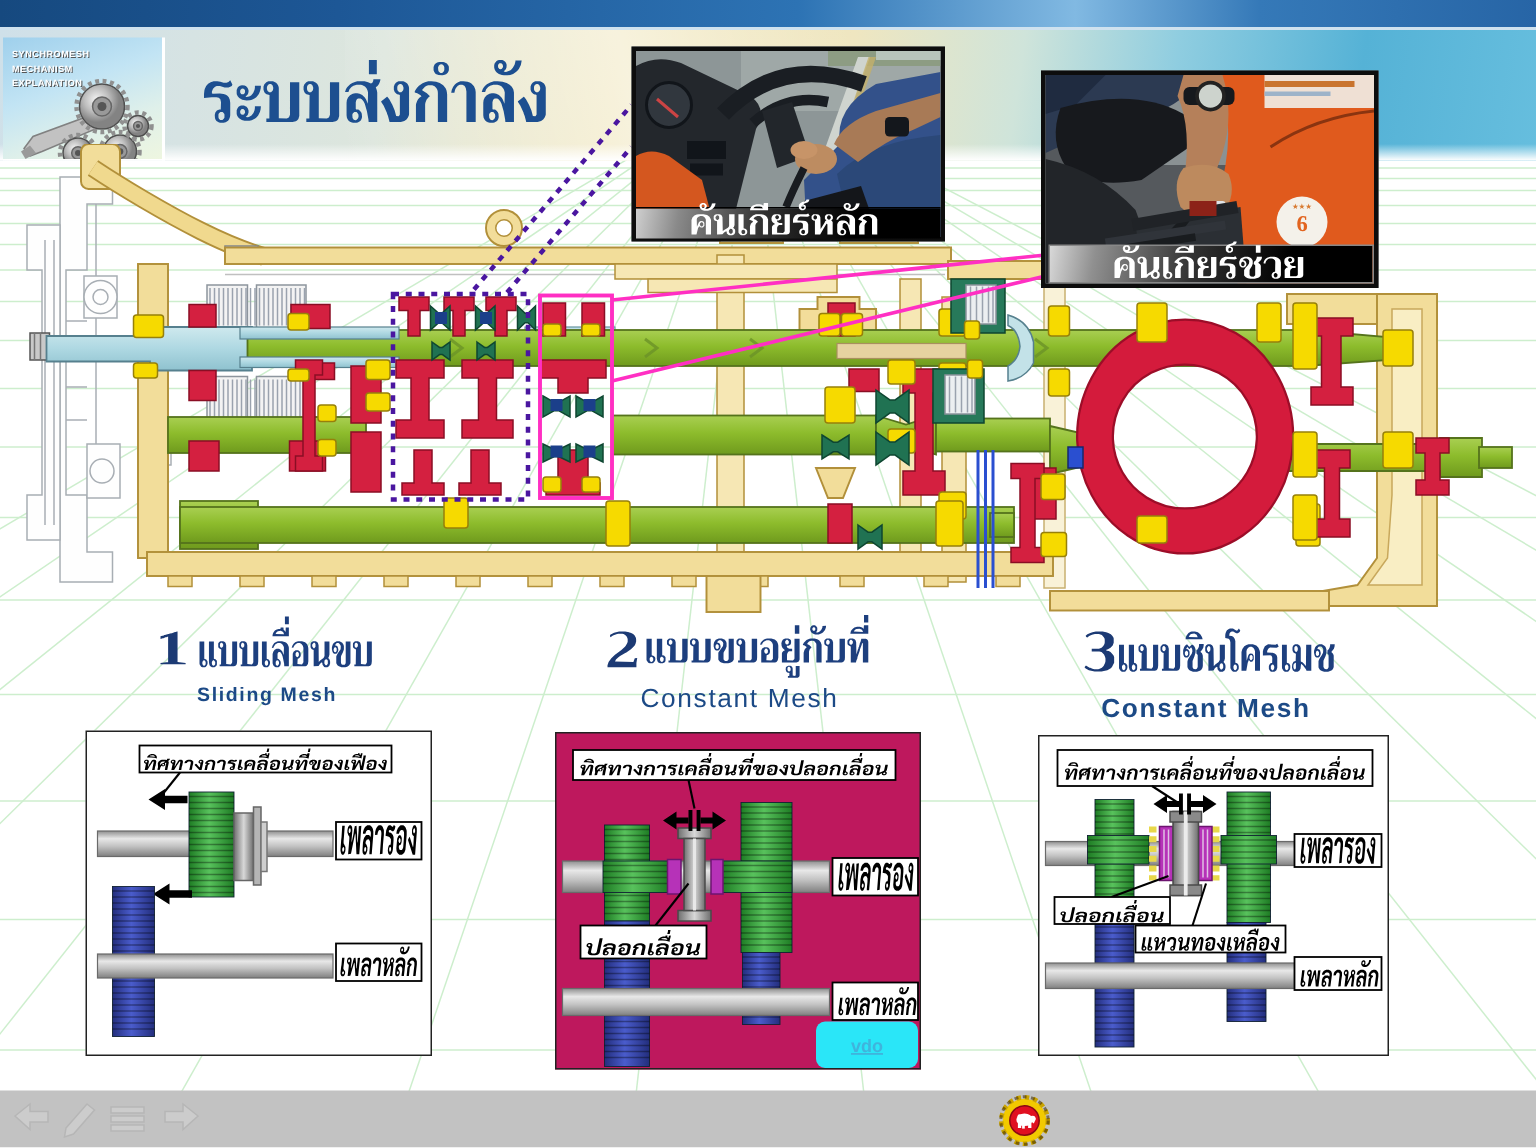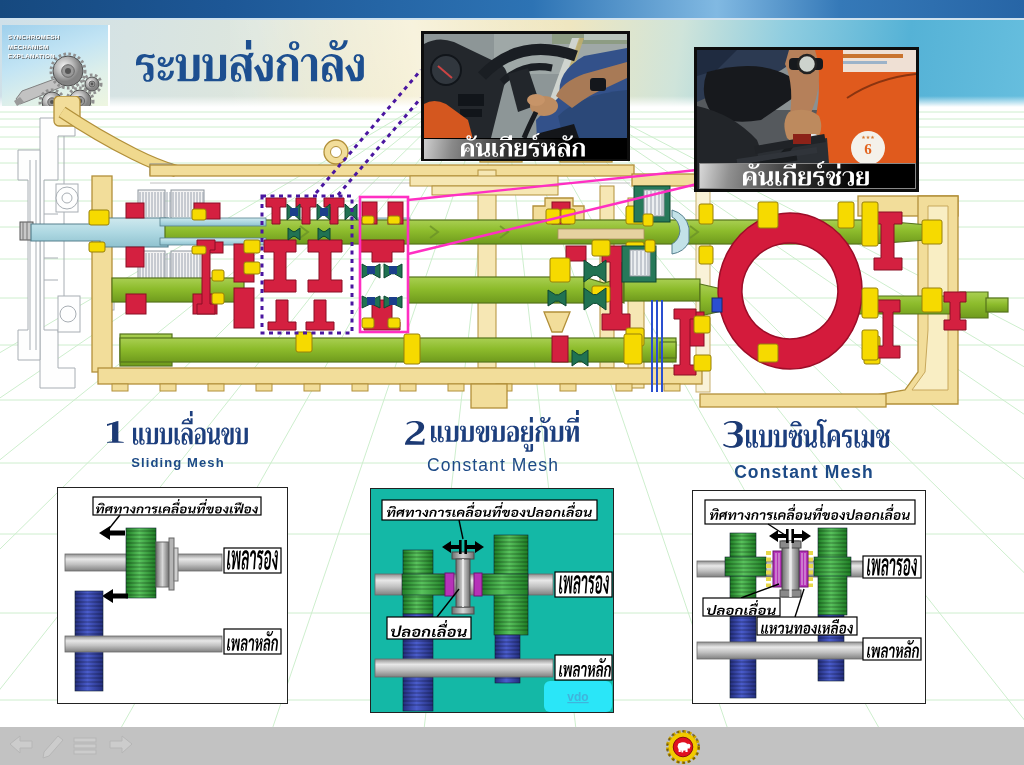--- a/index.html
+++ b/index.html
@@ -522,21 +522,21 @@
         <line x1="17" y1="182" x2="45" y2="182" stroke="rgba(0,0,0,0.35)" stroke-width="1"></line>
         <line x1="17" y1="186" x2="45" y2="186" stroke="rgba(0,0,0,0.35)" stroke-width="1"></line>
         <line x1="17" y1="190" x2="45" y2="190" stroke="rgba(0,0,0,0.35)" stroke-width="1"></line>
         <line x1="17" y1="194" x2="45" y2="194" stroke="rgba(0,0,0,0.35)" stroke-width="1"></line>
         <line x1="17" y1="198" x2="45" y2="198" stroke="rgba(0,0,0,0.35)" stroke-width="1"></line>
       </g>
       <rect x="7" y="148" width="157" height="16" fill="url(#shaft)" stroke="#6a6a6a" stroke-width="0.8"></rect>
       <rect x="166" y="141" width="57" height="25" fill="#fff" stroke="#000" stroke-width="1.2"></rect>
       <path transform="translate(169,143) scale(0.4322,0.7143)" d="M6.2 10.5 2.5 10.5 1.5 17.2 1.0 18.8 0.0 24.5 0.0 25.5 0.8 27.0 2.2 27.8 4.2 27.8 5.5 27.2 6.8 26.0 7.2 24.8 7.2 23.5 7.0 23.0 4.5 21.0 4.5 19.8ZM3.8 23.2 4.5 23.2 5.5 24.2 5.2 25.2 4.2 26.0 3.2 26.0 2.5 25.2 2.5 24.2ZM115.8 11.2 113.0 10.2 110.0 10.2 107.2 11.0 104.5 13.0 103.2 15.0 102.8 16.8 103.2 17.0 104.5 17.0 105.5 17.5 103.8 19.0 103.2 20.0 102.0 27.5 105.5 27.5 106.8 20.2 107.2 19.2 108.5 18.0 109.2 17.8 109.8 16.8 109.2 16.2 107.5 15.8 106.5 15.0 107.5 14.0 110.0 13.0 112.5 13.2 114.0 15.0 114.0 17.2 112.0 27.5 115.8 27.5 117.8 16.8 117.8 14.0 117.5 13.2ZM88.0 11.2 86.2 12.5 85.0 14.5 85.0 15.2 88.5 15.2 89.8 13.8 91.8 13.0 94.0 13.0 95.5 13.5 96.2 14.2 96.5 15.0 96.2 16.5 95.8 17.2 94.2 16.2 93.2 16.0 90.2 16.0 89.2 16.2 87.0 17.5 86.0 18.5 85.0 20.5 84.2 25.5 84.8 26.8 85.2 27.2 86.5 27.8 88.5 27.8 89.8 27.2 91.2 25.5 91.5 23.5 90.2 22.0 88.8 21.0 89.0 20.0 90.5 18.8 93.0 18.5 94.0 18.8 95.2 20.0 95.2 22.2 94.2 26.5 94.2 27.5 97.8 27.5 100.0 15.8 100.0 13.8 99.2 12.2 98.0 11.2 95.2 10.2 91.2 10.2ZM88.0 23.2 88.8 23.2 89.8 24.0 89.5 25.2 88.5 26.0 87.5 26.0 86.8 25.2 87.0 24.0ZM66.5 11.2 65.5 13.2 65.5 14.5 66.8 16.0 68.2 17.0 66.5 27.5 69.8 27.5 75.8 19.0 77.8 17.8 77.8 19.8 76.2 27.5 80.0 27.5 80.2 25.0 81.5 19.0 81.5 16.2 81.2 15.8 82.5 14.2 82.8 13.5 82.8 12.0 82.5 11.5 81.0 10.2 79.0 10.2 77.5 11.0 76.5 12.2 76.2 13.0 76.5 15.8 74.8 17.2 71.2 22.2 71.0 21.5 71.8 19.0 72.8 13.2 72.5 11.8 71.8 10.8 70.5 10.2 68.5 10.2ZM79.2 12.0 80.2 12.0 81.0 12.8 80.8 14.0 79.8 14.8 78.8 14.8 78.0 14.0 78.2 12.8ZM68.5 12.0 69.5 12.0 70.2 12.8 70.0 14.0 69.0 14.8 68.0 14.8 67.2 14.0 67.5 12.8ZM53.8 10.8 52.0 11.8 51.2 12.5 50.2 14.2 50.0 16.0 53.5 15.8 53.8 14.8 55.0 13.5 56.2 13.0 58.2 13.2 59.0 14.0 59.2 15.2 57.0 27.5 60.8 27.2 61.5 21.8 62.8 16.0 62.8 13.0 61.0 11.0 58.8 10.2 55.5 10.2ZM35.5 11.2 33.8 12.5 32.5 14.5 32.5 15.2 36.0 15.2 37.2 13.8 39.2 13.0 41.5 13.0 43.0 13.5 43.8 14.2 44.0 15.0 43.8 16.5 43.2 17.2 41.8 16.2 40.8 16.0 37.8 16.0 36.8 16.2 34.5 17.5 33.5 18.5 32.5 20.5 31.8 25.5 32.2 26.8 32.8 27.2 34.0 27.8 36.0 27.8 37.2 27.2 38.8 25.5 39.0 23.5 37.8 22.0 36.2 21.0 36.5 20.0 38.0 18.8 40.5 18.5 41.5 18.8 42.8 20.0 42.8 22.2 41.8 26.5 41.8 27.5 45.2 27.5 47.5 15.8 47.5 13.8 46.8 12.2 45.5 11.2 42.8 10.2 38.8 10.2ZM35.5 23.2 36.2 23.2 37.2 24.0 37.0 25.2 36.0 26.0 35.0 26.0 34.2 25.2 34.5 24.0ZM11.0 11.2 10.0 13.2 10.0 14.5 11.2 16.0 12.8 17.0 12.8 18.2 11.0 27.5 15.2 27.2 21.2 15.0 21.8 16.0 23.0 27.0 23.2 27.5 27.2 27.5 30.2 10.5 26.5 10.8 26.2 13.5 24.8 20.8 24.2 19.8 24.0 15.5 23.2 10.5 20.5 10.8 20.5 11.2 19.5 13.0 18.8 15.2 16.2 20.5 16.0 19.2 17.2 13.2 16.8 11.2 16.2 10.8 15.0 10.2 13.0 10.2ZM13.0 12.0 14.0 12.0 14.8 12.8 14.5 14.0 13.5 14.8 12.5 14.8 11.8 14.0 12.0 12.8ZM106.8 0.0 104.0 0.0 103.0 2.5 101.5 4.0 100.2 4.8 98.5 5.2 97.5 5.0 98.2 3.8 98.2 1.8 98.0 1.2 96.5 0.2 94.5 0.2 92.5 1.5 91.8 3.5 92.0 5.0 93.5 6.5 95.8 7.2 99.0 7.2 101.0 6.8 103.0 5.8 105.0 4.0 106.5 1.5ZM94.8 1.8 95.8 1.8 96.5 2.5 96.5 3.5 95.5 4.5 94.2 4.5 93.8 4.0 93.8 2.8Z" fill="#000"></path>
     </svg></div>
-<div class="abs" style="left:370px;top:488px;width:242px;height:223px;border:1.5px solid #222;background:#14b8a6"><svg width="242" height="223" viewBox="0 0 242 223">
+<div class="abs" style="left:370px;top:488px;width:242px;height:223px;border:1.5px solid #222;background:#be185d"><svg width="242" height="223" viewBox="0 0 242 223">
       <defs>
 <linearGradient id="shaft" x1="0" y1="0" x2="0" y2="1">
 <stop offset="0%" stop-color="#8f8f8f"></stop>
           <stop offset="30%" stop-color="#e8e8e8"></stop>
 <stop offset="60%" stop-color="#c2c2c2"></stop>
           <stop offset="100%" stop-color="#808080"></stop>
         </linearGradient>
 <linearGradient id="gearG" x1="0" y1="0" x2="1" y2="0">
 <stop offset="0%" stop-color="#1e7c24"></stop>
           <stop offset="45%" stop-color="#58c25c"></stop>

